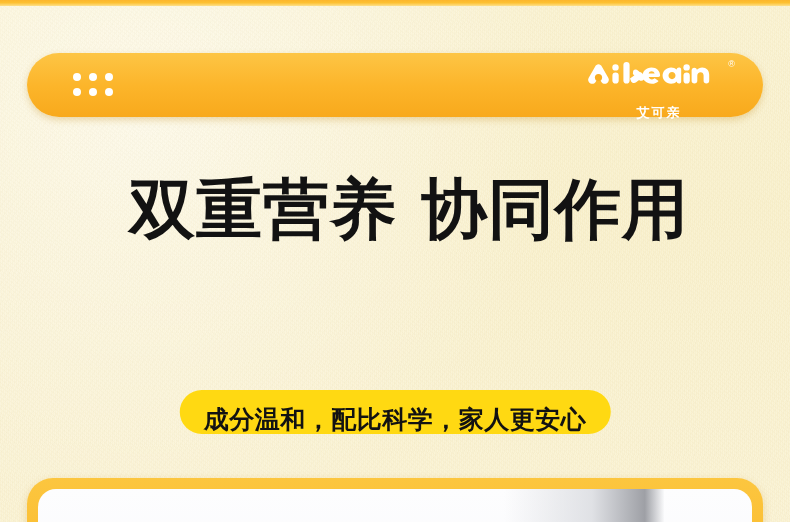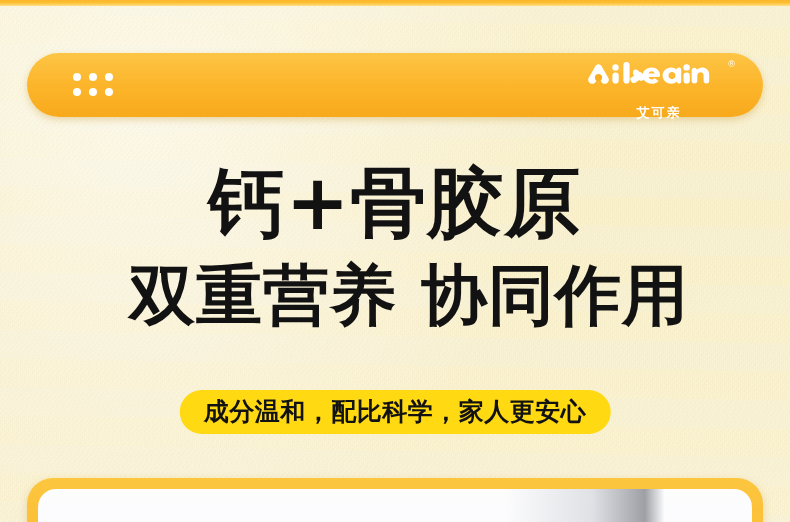--- a/index.html
+++ b/index.html
@@ -141,21 +141,21 @@
   #subtitle-pill {
     position: absolute;
     left: 50%;
     top: 390px;
     transform: translateX(-50%);
     height: 44px;
     padding: 0 24px;
     border-radius: 22px;
     background: #ffd912;
     display: flex;
-    align-items: center;
+    align-items: flex-end;
     justify-content: center;
   }
   #subtitle-text {
     font-family: "DejaVu Sans", "Liberation Sans", sans-serif;
     font-size: 25px;
     font-weight: bold;
     color: #121212;
     letter-spacing: 0.5px;
     white-space: nowrap;
     line-height: 28px;
@@ -260,21 +260,20 @@
                    C119.6 13.4 118.4 12.2 116.6 12.2 C114.6 12.2 113.3 13.6 113.3 15.7
                    L113.3 20.8 C113.3 22.5 112.2 23.6 110.4 23.6 Z" fill="#ffffff"></path>
         </svg>
         <span id="brand-reg">®</span>
       </span>
       <div id="brand-sub">艾可亲</div>
     </div>
   </div>
 
   <div id="headline">
-    <span class="headline-line" id="headline-line-1">钙+骨胶原</span>
     <span class="headline-line" id="headline-line-2">双重营养 协同作用</span>
   </div>
 
   <div id="subtitle-pill">
     <span id="subtitle-text">成分温和，配比科学，家人更安心</span>
   </div>
 
   <div id="product-card">
     <div id="product-card-inner">
       <div id="product-bottle"></div>

